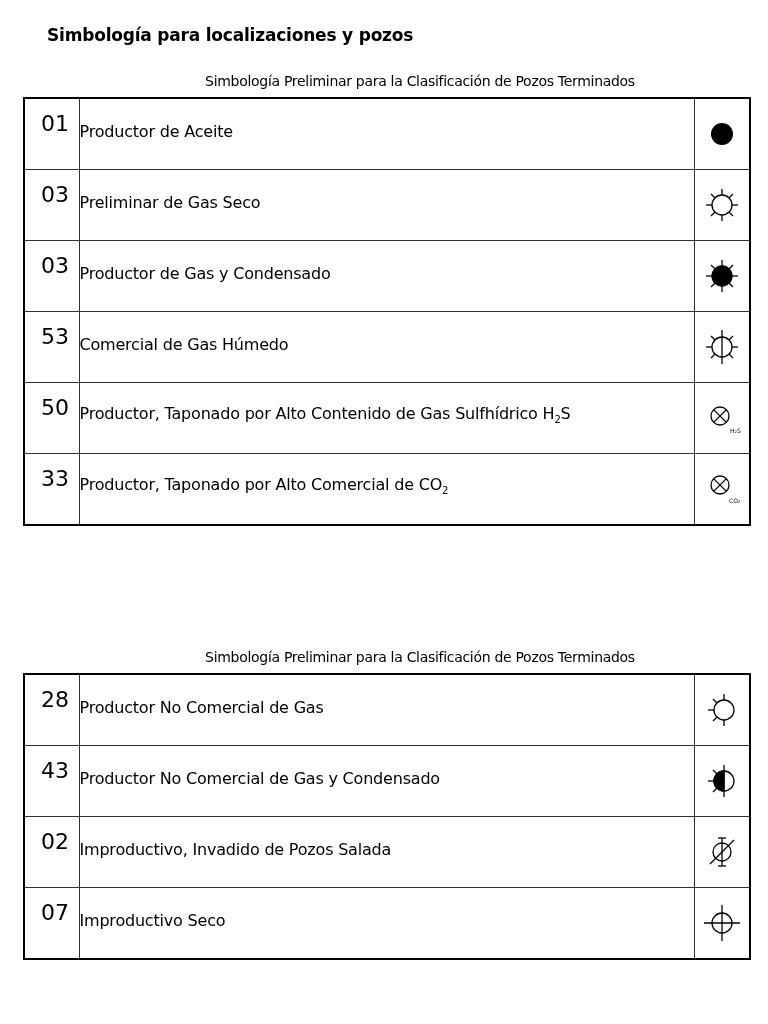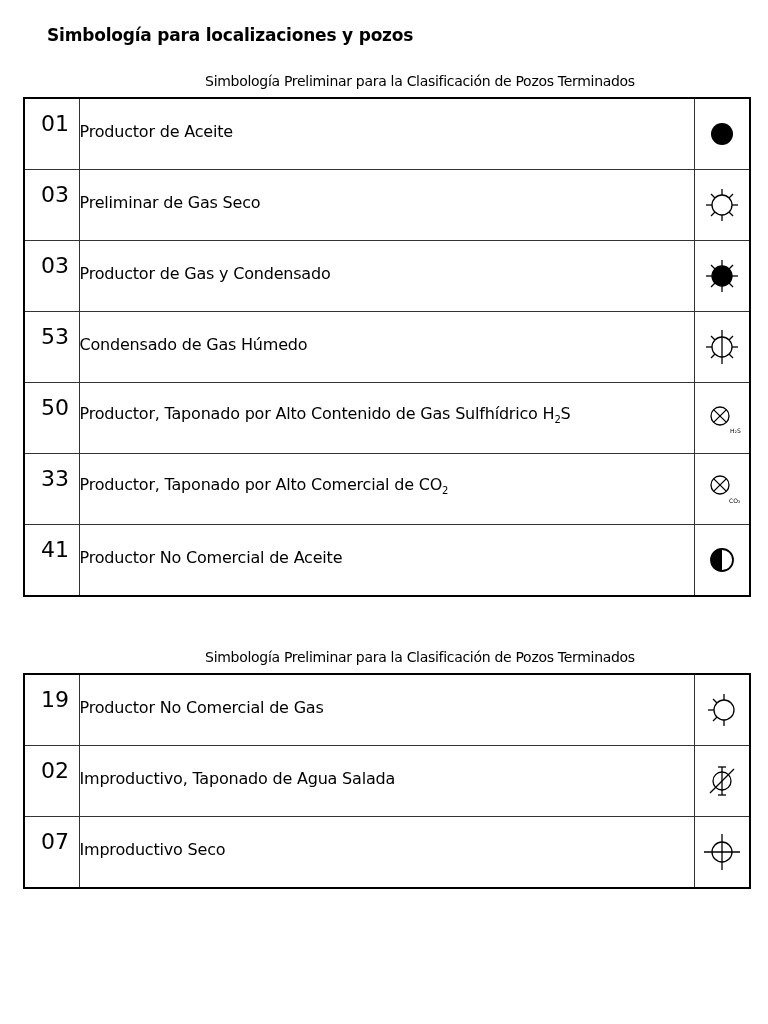--- a/index.html
+++ b/index.html
@@ -62,21 +62,21 @@
             <line x1="30" y1="20" x2="36" y2="20"></line>
         <line x1="9" y1="9" x2="13" y2="13"></line>
             <line x1="31" y1="9" x2="27" y2="13"></line>
         <line x1="9" y1="31" x2="13" y2="27"></line>
             <line x1="31" y1="31" x2="27" y2="27"></line>
       </svg>
     </td>
   </tr>
   <tr>
     <td class="code">53</td>
-    <td class="desc">Condensado de Gas Húmedo</td>
+    <td class="desc">Comercial de Gas Húmedo</td>
     <td class="icon">
       <svg width="40" height="40" viewBox="0 0 40 40" stroke="#000" stroke-width="1.3" fill="none">
         <circle cx="20" cy="20" r="10"></circle>
         <line x1="20" y1="3" x2="20" y2="37"></line>
         <line x1="4" y1="20" x2="10" y2="20"></line>
             <line x1="30" y1="20" x2="36" y2="20"></line>
         <line x1="9" y1="9" x2="13" y2="13"></line>
             <line x1="31" y1="9" x2="27" y2="13"></line>
         <line x1="9" y1="31" x2="13" y2="27"></line>
             <line x1="31" y1="31" x2="27" y2="27"></line>
@@ -100,54 +100,58 @@
     <td class="desc"><span>Productor, Taponado por Alto Comercial de CO</span><sub>2</sub></td>
     <td class="icon">
       <svg width="44" height="40" viewBox="0 0 44 40" stroke="#000" stroke-width="1.3" fill="none">
         <circle cx="20" cy="16" r="9"></circle>
         <line x1="13.6" y1="9.6" x2="26.4" y2="22.4"></line>
             <line x1="26.4" y1="9.6" x2="13.6" y2="22.4"></line>
         <text x="29" y="34" font-size="6" fill="#000" stroke="none" font-family="DejaVu Sans, sans-serif">CO₂</text>
       </svg>
     </td>
   </tr>
-  <tr>
-    <td class="code">41</td>
-    <td class="desc">Productor No Comercial de Aceite</td>
-    <td class="icon">
-      <svg width="30" height="30" viewBox="0 0 30 30">
-        <circle cx="15" cy="15" r="11" fill="#fff" stroke="#000" stroke-width="1.8"></circle>
-        <path d="M15 4 A11 11 0 0 0 15 26 Z" fill="#000"></path>
-      </svg>
-    </td>
-  </tr>
 </tbody>
   </table>
 
 <div class="caption" style="top:649px;">Simbología Preliminar para la Clasificación de Pozos Terminados</div>
 
 <table class="sym" style="top:673px;">
   <tbody>
       <tr>
-    <td class="code">19</td>
+    <td class="code">28</td>
     <td class="desc">Productor No Comercial de Gas</td>
     <td class="icon">
       <svg width="40" height="40" viewBox="0 0 40 40" stroke="#000" stroke-width="1.3" fill="none">
         <circle cx="22" cy="20" r="10"></circle>
         <line x1="22" y1="4" x2="22" y2="10"></line>
             <line x1="22" y1="30" x2="22" y2="36"></line>
         <line x1="6" y1="20" x2="12" y2="20"></line>
         <line x1="11" y1="9" x2="15" y2="13"></line>
             <line x1="11" y1="31" x2="15" y2="27"></line>
       </svg>
     </td>
   </tr>
   <tr>
+    <td class="code">43</td>
+    <td class="desc">Productor No Comercial de Gas y Condensado</td>
+    <td class="icon">
+      <svg width="40" height="40" viewBox="0 0 40 40" stroke="#000" stroke-width="1.3">
+        <circle cx="22" cy="20" r="10" fill="#fff"></circle>
+        <path d="M22 10 A10 10 0 0 0 22 30 Z" fill="#000"></path>
+        <line x1="22" y1="4" x2="22" y2="36"></line>
+        <line x1="6" y1="20" x2="12" y2="20"></line>
+        <line x1="11" y1="9" x2="15" y2="13"></line>
+            <line x1="11" y1="31" x2="15" y2="27"></line>
+      </svg>
+    </td>
+  </tr>
+  <tr>
     <td class="code">02</td>
-    <td class="desc">Improductivo, Taponado de Agua Salada</td>
+    <td class="desc">Improductivo, Invadido de Pozos Salada</td>
     <td class="icon">
       <svg width="40" height="44" viewBox="0 0 40 44" stroke="#000" stroke-width="1.3" fill="none">
         <circle cx="20" cy="22" r="9"></circle>
         <line x1="20" y1="8" x2="20" y2="36"></line>
         <line x1="16" y1="8" x2="24" y2="8"></line>
             <line x1="16" y1="36" x2="24" y2="36"></line>
         <line x1="8" y1="34" x2="32" y2="10"></line>
       </svg>
     </td>
   </tr>

